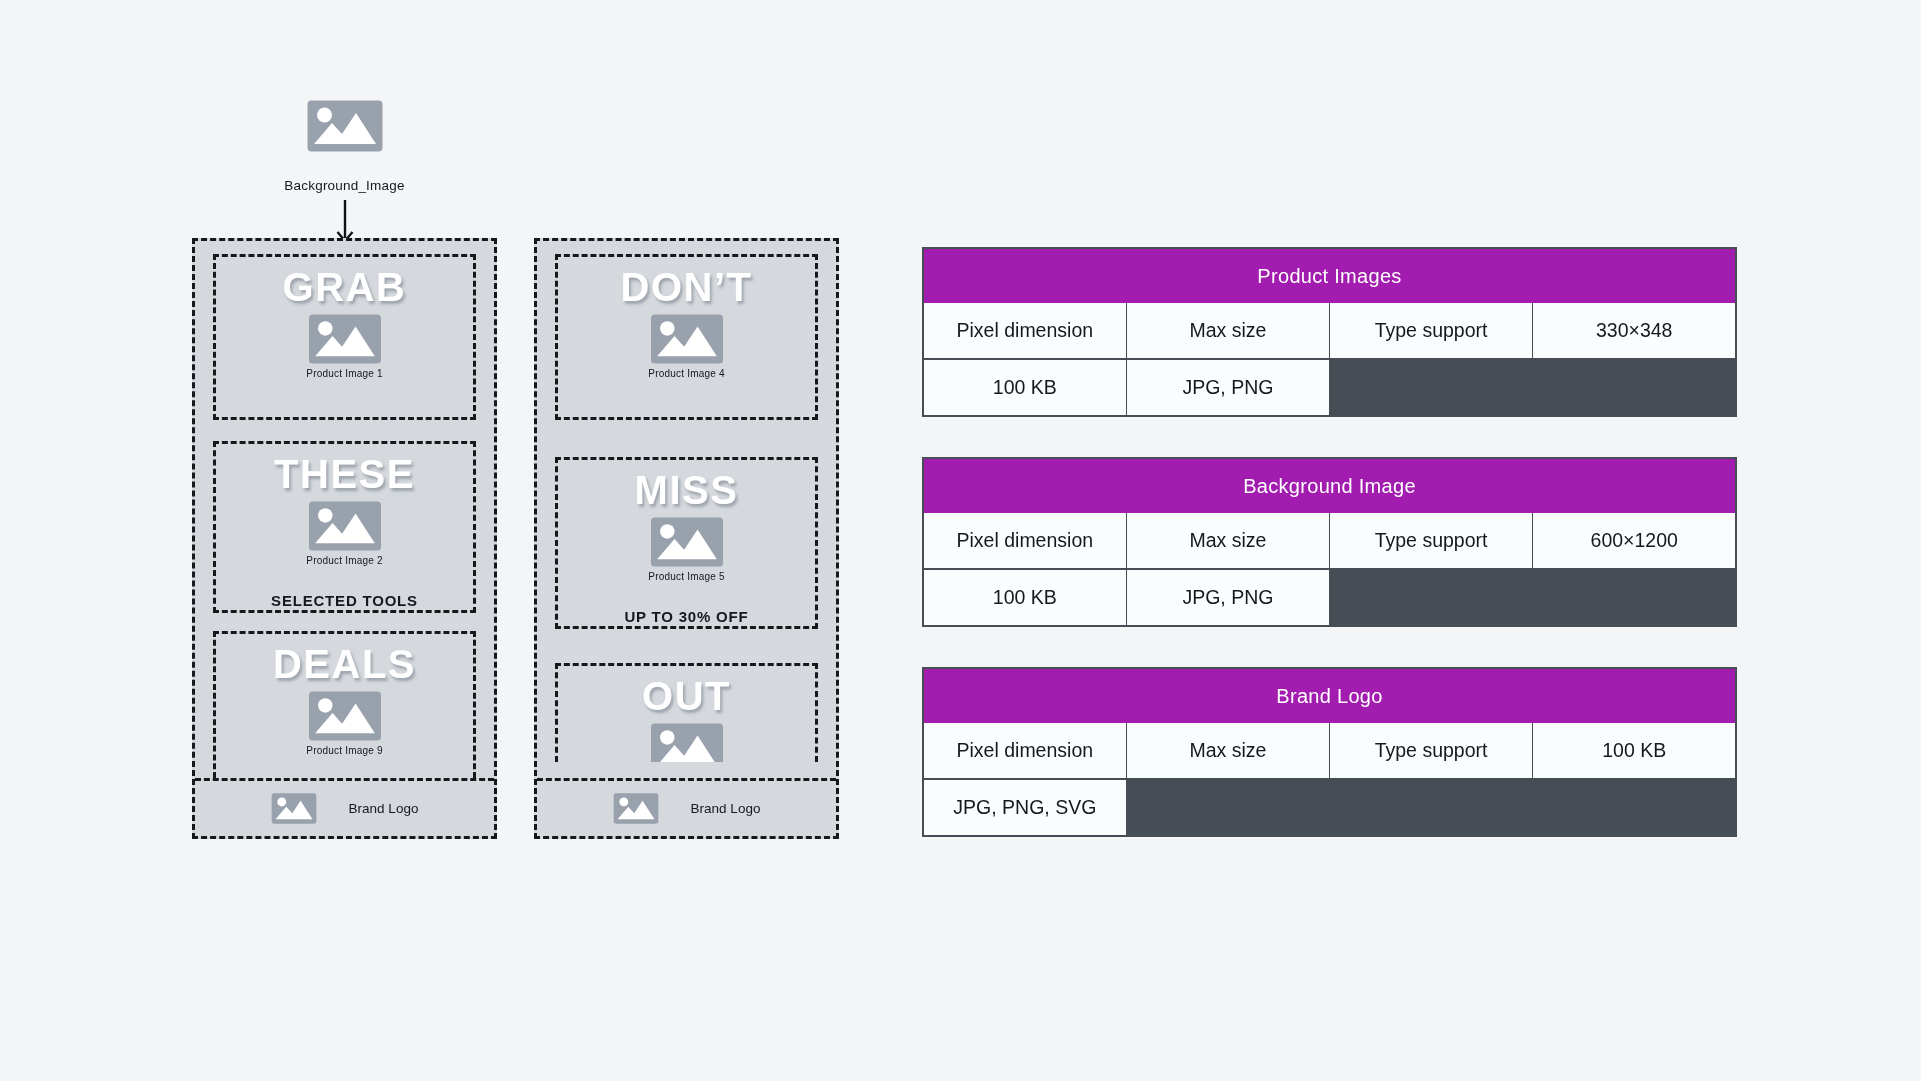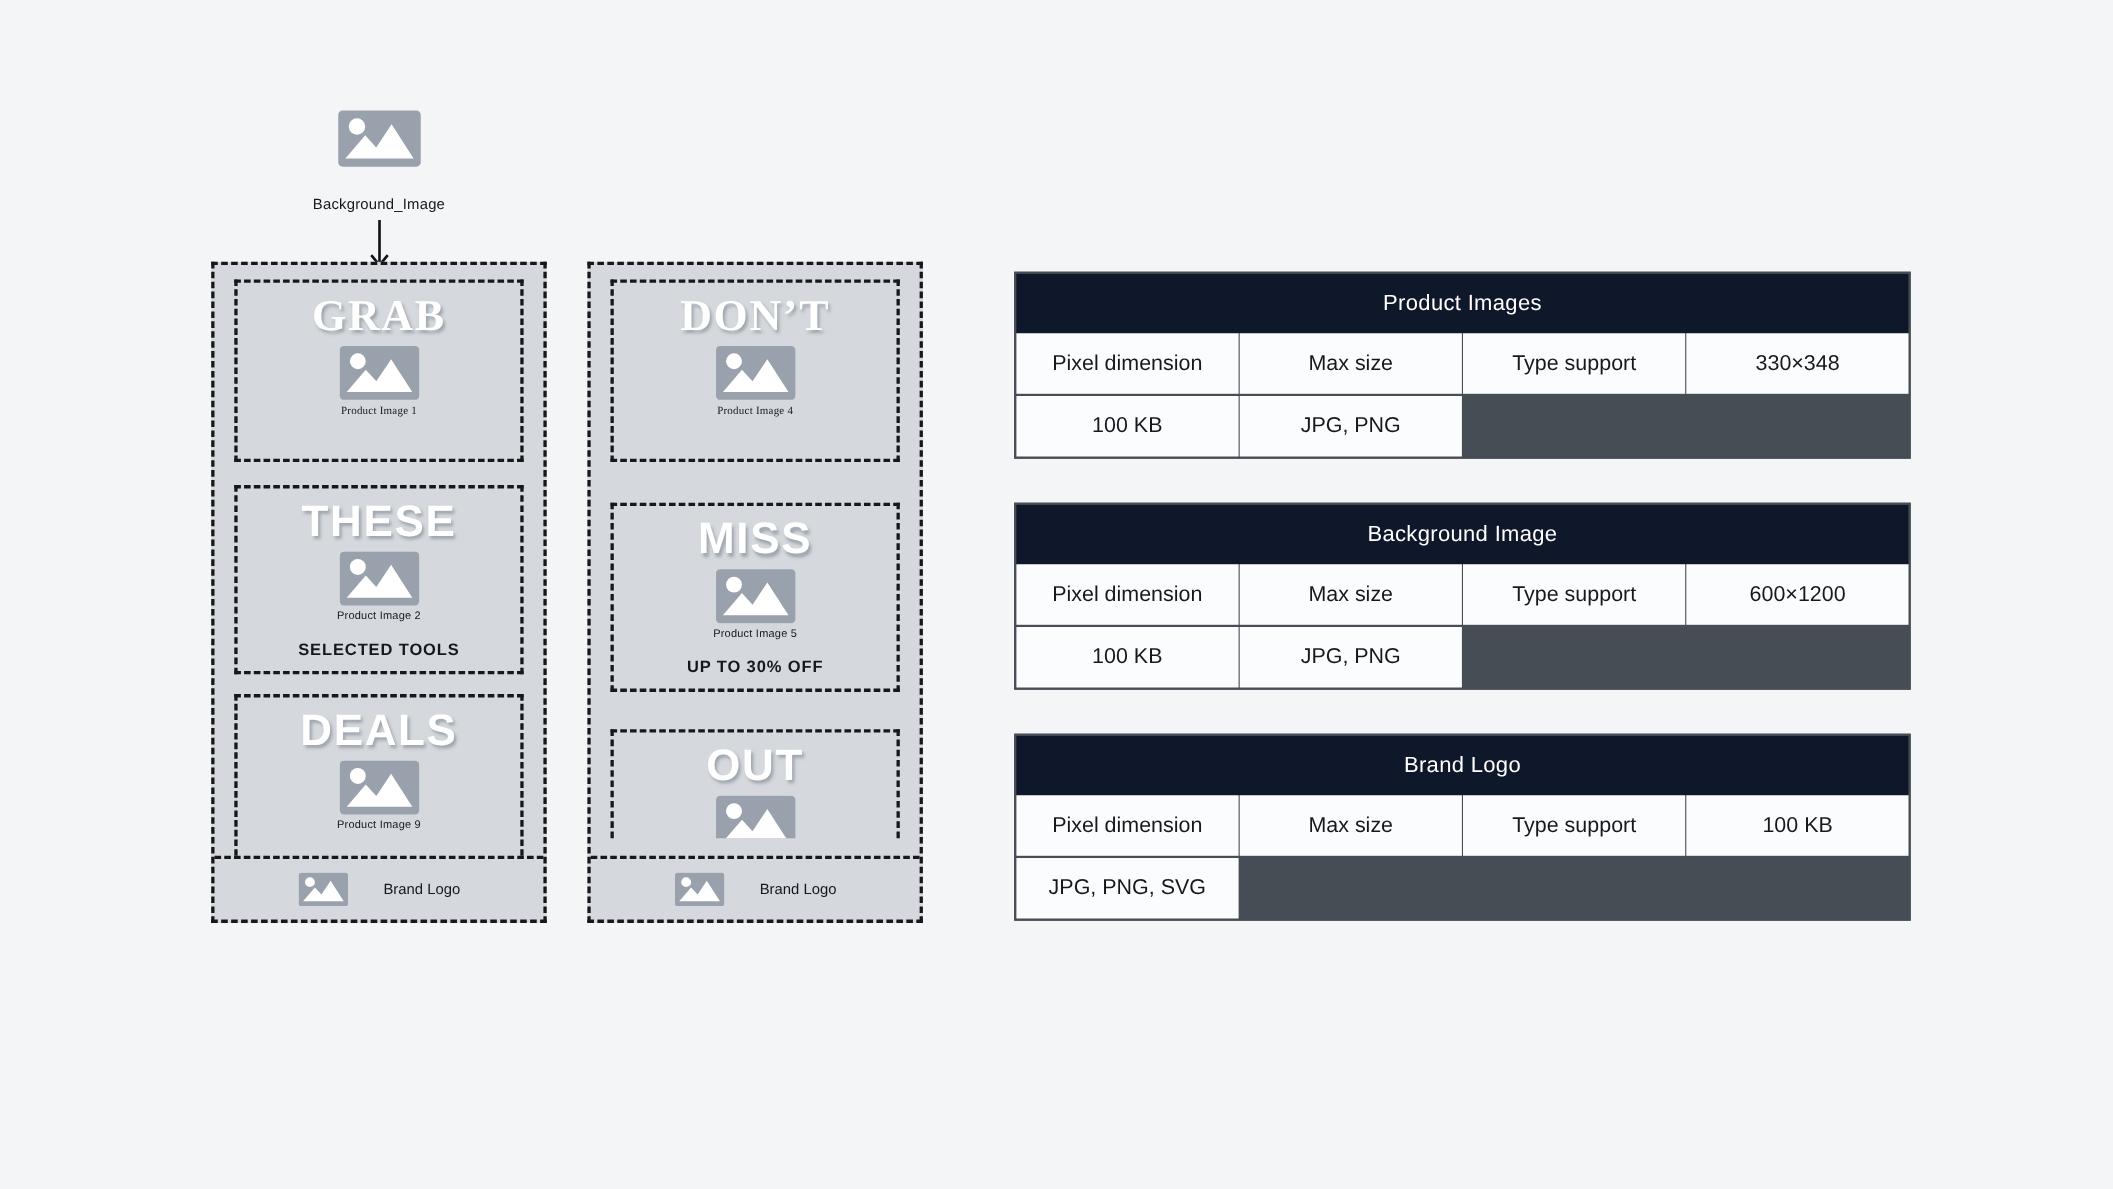--- a/index.html
+++ b/index.html
@@ -12,38 +12,38 @@
   .icon-xl { width:76px; height:52px; display:block; margin:0 auto; }
   .source-label { margin-top:26px; font-size:13.5px; font-weight:500; letter-spacing:.2px; }
   .arrow { display:block; margin:5px auto 0; }
 
   
   .panel { position:absolute; top:238px; width:305px; height:601px;
            background:#d5d9dd; border:3px dashed #16181c;
            padding:13px 18px 0; display:flex; flex-direction:column; }
   .panel-1 { left:192px; } .panel-2 { left:534px;gap:16px; }
   .sect { border:3px dashed #16181c; text-align:center; overflow:hidden; }
-  .sect-1 { height:166px; margin-bottom:21px;font-family:Liberation Serif, serif; }
+  .sect-1 { height:166px; margin-bottom:21px; }
   .sect-2 { height:172px; margin-bottom:18px; }
   .sect-3 { flex:1; border-bottom:none; }
   .headline { margin-top:9px; font-size:40px; line-height:1.05; font-weight:800;
               letter-spacing:1.5px; color:#ffffff;
               text-shadow:2px 3px 3px rgba(120,128,140,.6); }
   .icon-lg { width:74px; height:50px; display:block; margin:6px auto 4px; }
   .img-label { font-size:10px; font-weight:500; letter-spacing:.2px; }
-  .tagline { margin-top:16px; font-size:15px; font-weight:800; letter-spacing:.8px; }
+  .tagline { margin-top:26px; font-size:15px; font-weight:800; letter-spacing:.8px; }
   .panel-footer { margin:0 -18px; border-top:3px dashed #16181c; height:58px;
                   display:flex; align-items:center; justify-content:center; gap:32px; }
   .icon-sm { width:46px; height:31px; display:block; }
   .footer-label { font-size:13.5px; font-weight:500; }
 
   
   .tbl { position:absolute; left:922px; width:815px; border:2px solid #474d55; background:#474d55; }
   .tbl-1 { top:247px; } .tbl-2 { top:457px; } .tbl-3 { top:667px; }
-  .tbl-title { height:54px; background:#0f172a; color:#ffffff; font-size:20px; font-weight:500;
+  .tbl-title { height:54px; background:#a21caf; color:#ffffff; font-size:20px; font-weight:500;
                letter-spacing:.3px; display:flex; align-items:center; justify-content:center;text-align:right; }
   .tbl-grid { display:grid; grid-template-columns:1fr 1fr 1fr 1fr; gap:1.5px; background:#474d55; }
   .cell { height:55px; background:#fbfcfe; display:flex; align-items:center; justify-content:center;
           font-size:19.5px; font-weight:500; color:#15181d; }
 
   .ph-bg { fill:#99a1ad; } .ph-fg { fill:#ffffff; }
   svg.defs { position:absolute; width:0; height:0; }
 </style>
 </head>
 <body>

